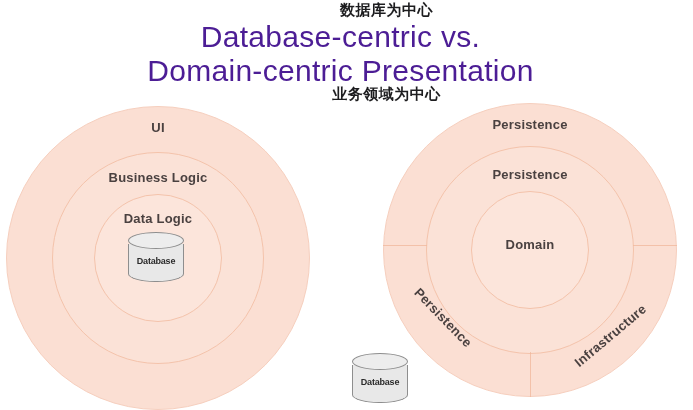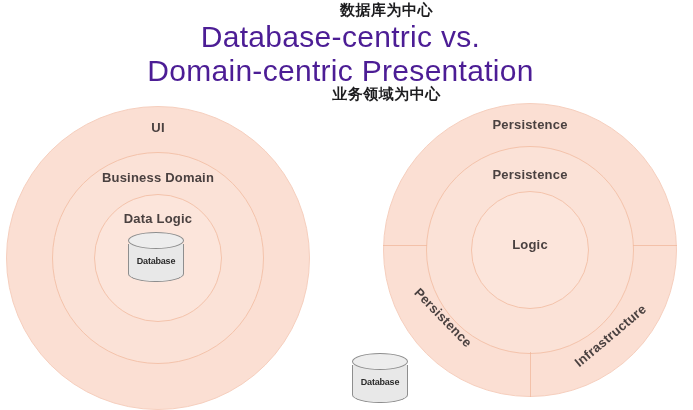--- a/index.html
+++ b/index.html
@@ -132,42 +132,42 @@
   </div>
 
   <div class="cn-note" id="cn-bottom">业务领域为中心</div>
 
   <div>
 
     <div class="ring ring-outer" style="left:6px;top:106px;width:304px;height:304px;"></div>
     <div class="ring-label" style="left:6px;top:120px;width:304px;">UI</div>
 
     <div class="ring ring-mid" style="left:52px;top:152px;width:212px;height:212px;"></div>
-    <div class="ring-label" style="left:52px;top:170px;width:212px;">Business Domain</div>
+    <div class="ring-label" style="left:52px;top:170px;width:212px;">Business Logic</div>
 
     <div class="ring ring-inner" style="left:94px;top:194px;width:128px;height:128px;"></div>
     <div class="ring-label" style="left:94px;top:211px;width:128px;">Data Logic</div>
 
     <div class="db" style="left:128px;top:232px;width:56px;height:50px;">
       <div class="db-body"></div>
       <div class="db-top"></div>
       <div class="db-text">Database</div>
     </div>
   </div>
 
   <div>
 
     <div class="ring ring-outer" style="left:383px;top:103px;width:294px;height:294px;"></div>
     <div class="ring-label" style="left:383px;top:117px;width:294px;">Persistence</div>
 
     <div class="ring ring-mid" style="left:426px;top:146px;width:208px;height:208px;"></div>
     <div class="ring-label" style="left:426px;top:167px;width:208px;">Persistence</div>
 
     <div class="ring ring-inner" style="left:471px;top:191px;width:118px;height:118px;"></div>
-    <div class="ring-label" style="left:471px;top:237px;width:118px;">Logic</div>
+    <div class="ring-label" style="left:471px;top:237px;width:118px;">Domain</div>
 
     <div class="divider" style="left:383px;top:245px;width:44px;height:1px;"></div>
     <div class="divider" style="left:633px;top:245px;width:44px;height:1px;"></div>
     <div class="divider" style="left:530px;top:352px;width:1px;height:45px;"></div>
 
     <div class="arc-label" style="left:405px;top:310px;transform:rotate(46deg);">Persistence</div>
 
     <div class="arc-label" style="left:566px;top:328px;transform:rotate(-40deg);">Infrastructure</div>
   </div>
 

